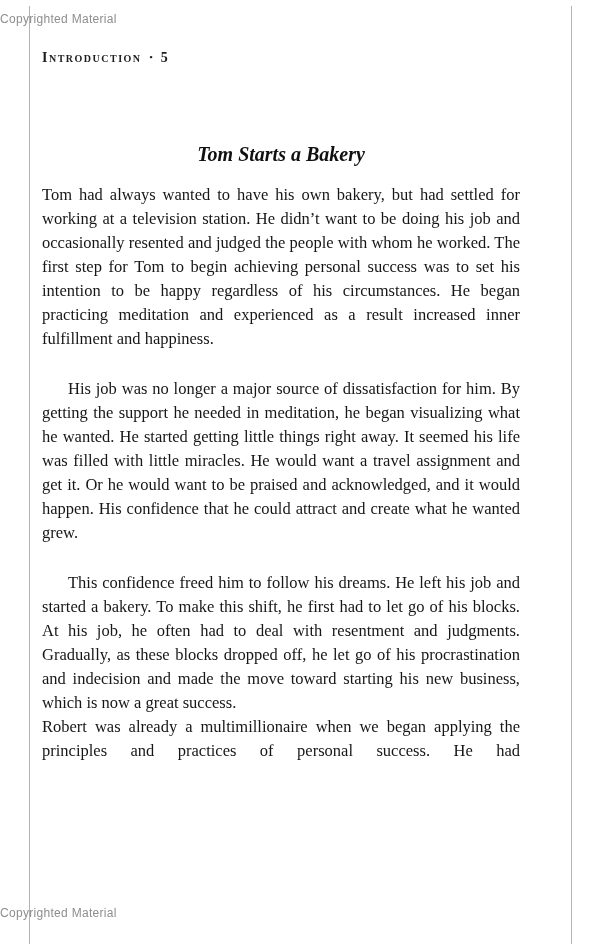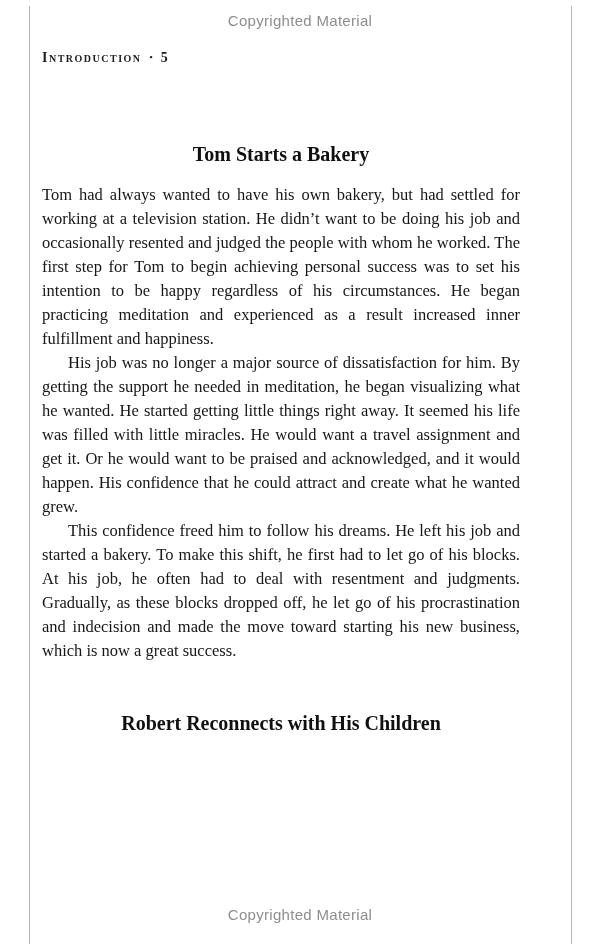--- a/index.html
+++ b/index.html
@@ -25,23 +25,23 @@
     bottom: 6px;
     width: 1px;
     background: #b3b3b3;
   }
   .edge.left  { left: 29px; }
   .edge.right { left: 571px; }
   .copyright {
     position: absolute;
     left: 0;
     width: 100%;
-    text-align: center;
+    text-align: left;
     font-family: "Liberation Sans", sans-serif;
-    font-size: 15px;
+    font-size: 12px;
     letter-spacing: 0.3px;
     color: #8e8e8e;
   }
   .copyright.top    { top: 12px; }
   .copyright.bottom { top: 906px; }
   .running-header {
     position: absolute;
     top: 50px;
     left: 42px;
     width: 478px;
@@ -68,29 +68,31 @@
     font-size: 16.5px;
     line-height: 24px;
     text-align: justify;
   }
   .para {
     margin: 0;
     text-indent: 0;
   }
   .para.indent {
     text-indent: 26px;
+    margin-top: 26px;
   }
   .para.continued {
     text-align-last: justify;
     -moz-text-align-last: justify;
   }
   .section-heading {
     margin: 48px 0 16px 0;
     text-align: center;
     text-indent: 0;
+    font-style: italic;
     font-weight: 700;
     font-size: 20px;
     line-height: 25px;
     color: #101010;
   }
 </style>
 </head>
 <body>
 
 <div class="page">
@@ -108,20 +110,20 @@
 
 
     <h2 class="section-heading">Tom Starts a Bakery</h2>
 
     <p class="para">Tom had always wanted to have his own bakery, but had settled for working at a television station. He didn’t want to be doing his job and occasionally resented and judged the people with whom he worked. The first step for Tom to begin achieving personal success was to set his intention to be happy regardless of his circumstances. He began practicing meditation and experienced as a result increased inner fulfillment and happiness.</p>
 
     <p class="para indent">His job was no longer a major source of dissatisfaction for him. By getting the support he needed in meditation, he began visualizing what he wanted. He started getting little things right away. It seemed his life was filled with little miracles. He would want a travel assignment and get it. Or he would want to be praised and acknowledged, and it would happen. His confidence that he could attract and create what he wanted grew.</p>
 
     <p class="para indent">This confidence freed him to follow his dreams. He left his job and started a bakery. To make this shift, he first had to let go of his blocks. At his job, he often had to deal with resentment and judgments. Gradually, as these blocks dropped off, he let go of his procrastination and indecision and made the move toward starting his new business, which is now a great success.</p>
 
-    <h2 class="section-heading">Robert Reconnects with His Children</h2>
 
+    <p class="para continued">Robert was already a multimillionaire when we began applying the principles and practices of personal success. He had</p>
 
   </div>
 
   <div class="copyright bottom">Copyrighted Material</div>
 
 </div>
 
 </body></html>

